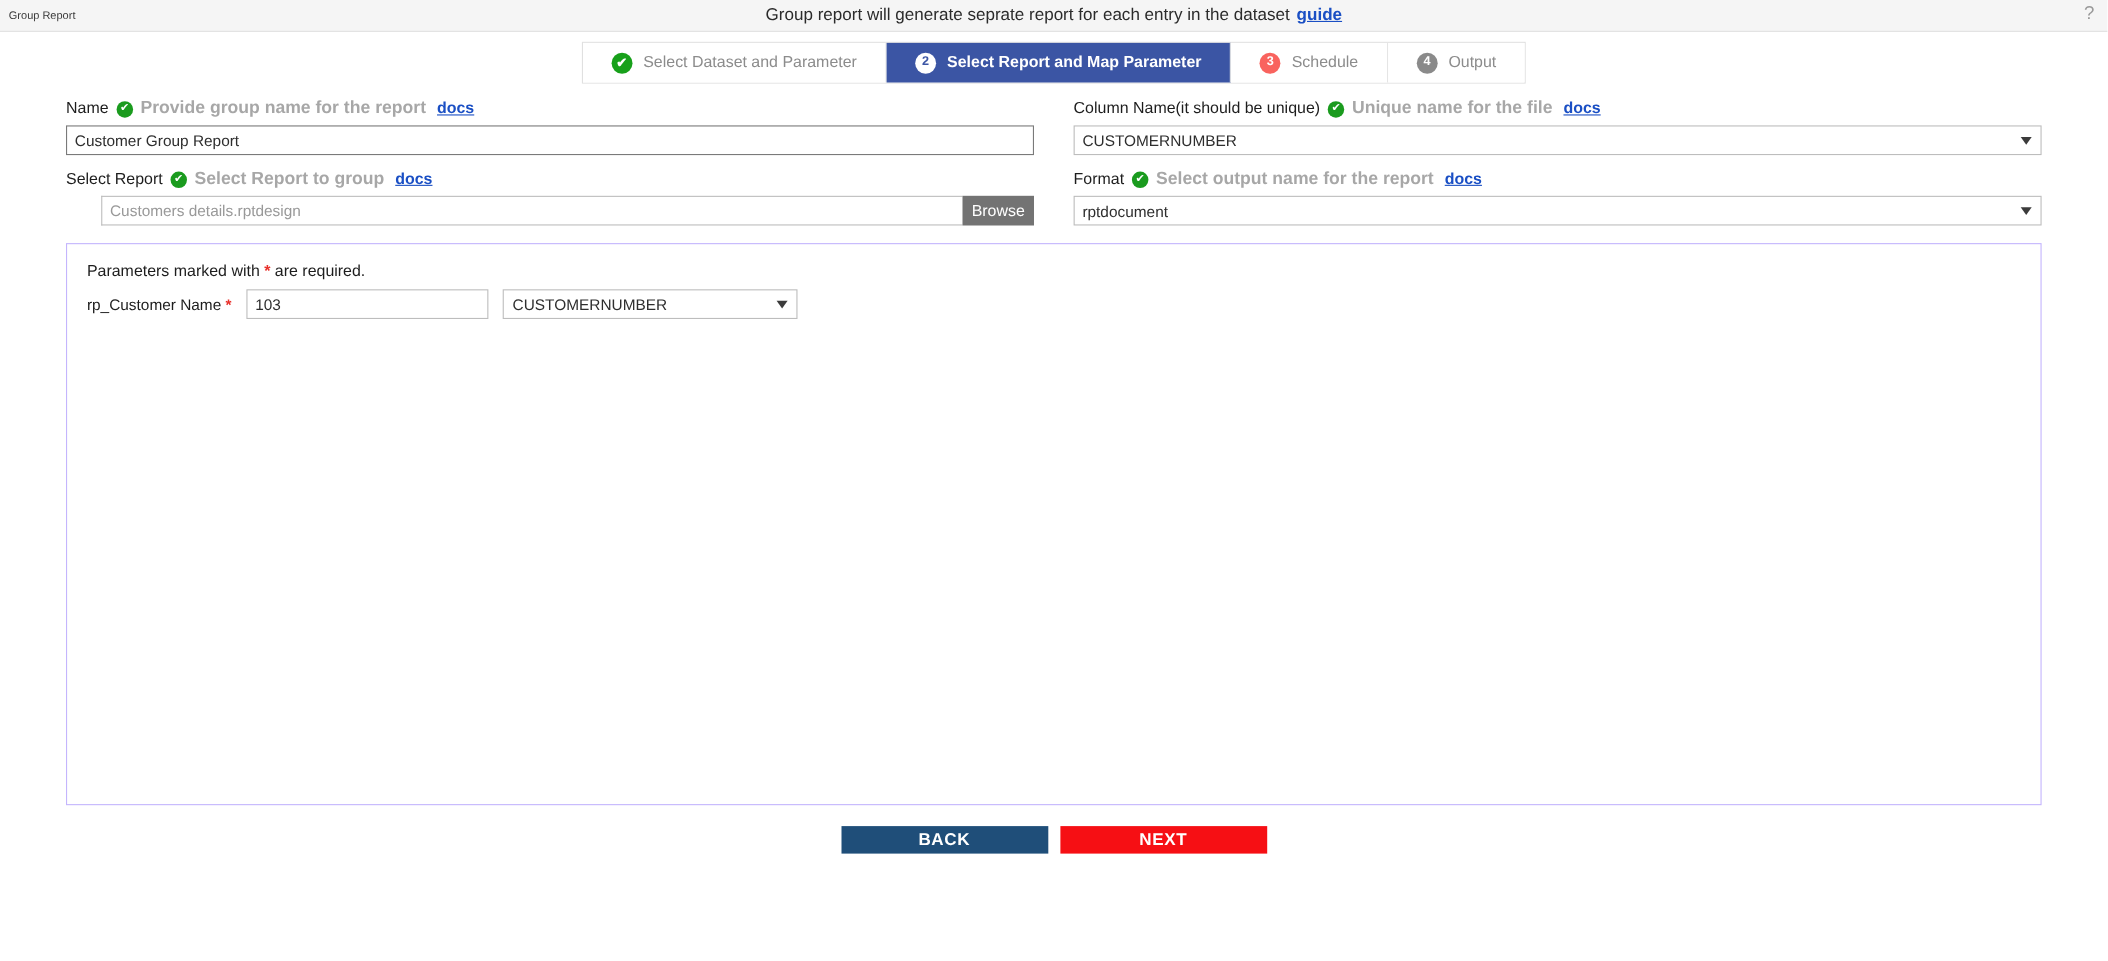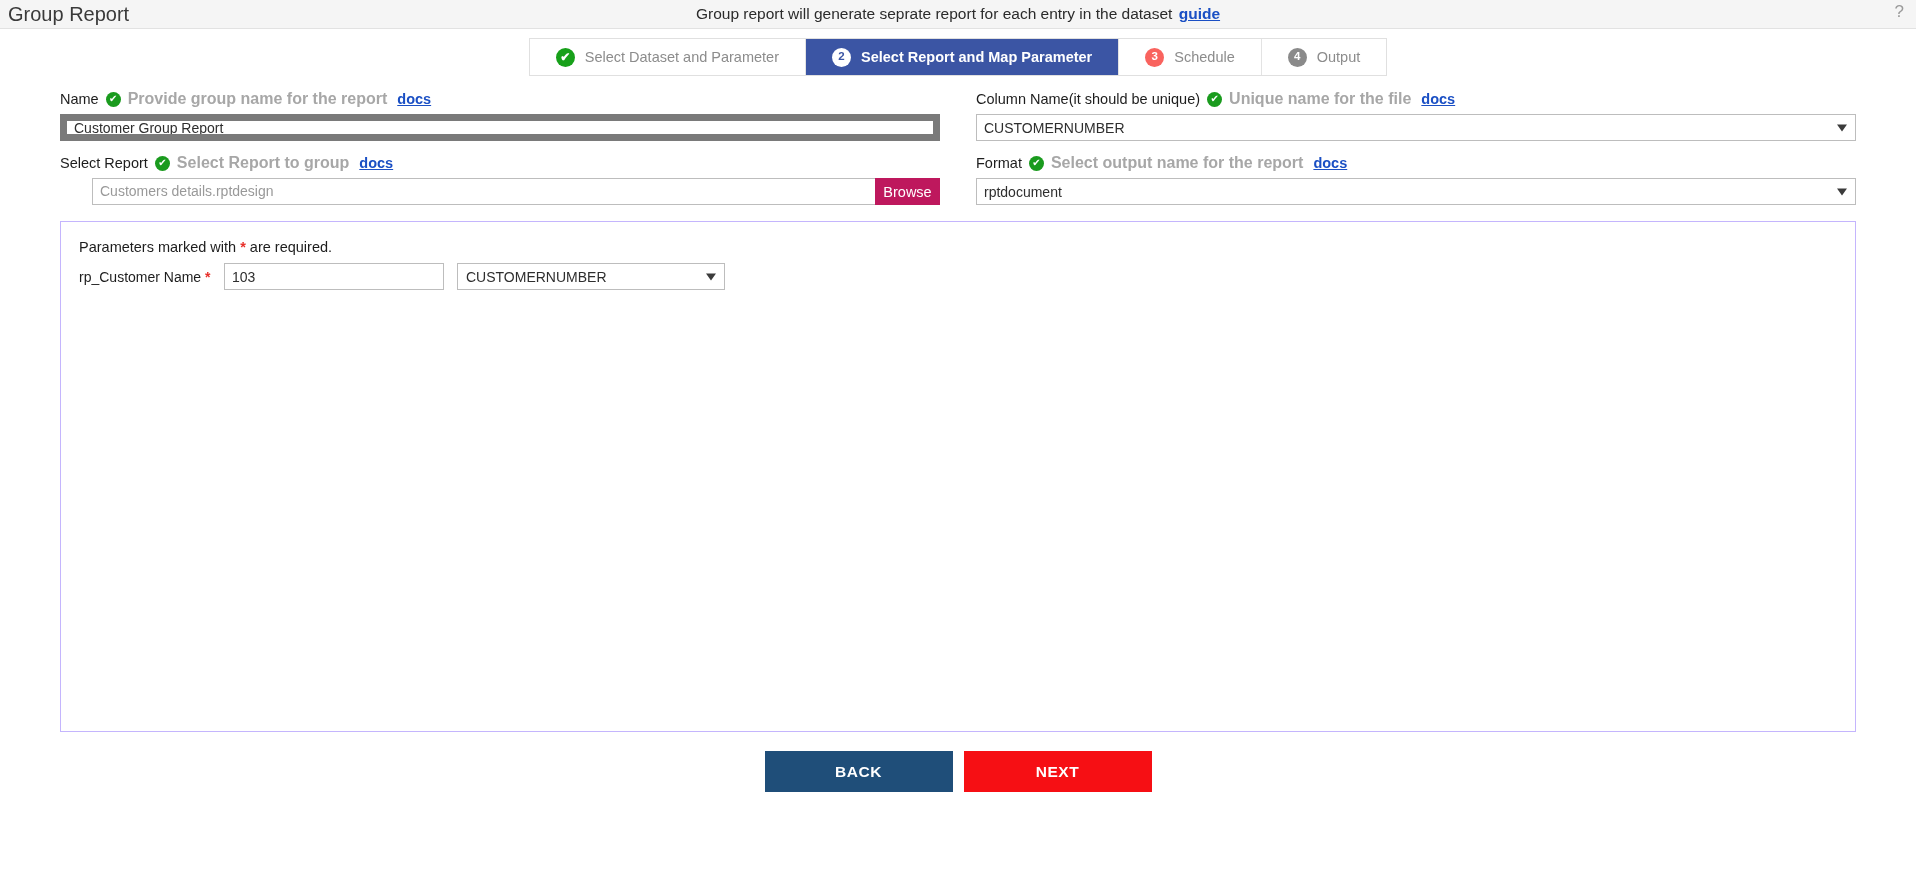--- a/index.html
+++ b/index.html
@@ -16,21 +16,21 @@
     position: relative;
     height: 29px;
     background: #f5f5f5;
     border-bottom: 1px solid #e2e2e2;
     display: flex;
     align-items: center;
   }
   .topbar-title {
     position: absolute;
     left: 8px;
-    font-size: 20px;
+    font-size: 10px;
     color: #3a3a3a;
   }
   .topbar-center {
     width: 100%;
     text-align: center;
     font-size: 15.5px;
     color: #2b2b2b;
     white-space: nowrap;
   }
   .topbar-center .guide-link {
@@ -137,21 +137,21 @@
     display: inline-flex;
     align-items: center;
     justify-content: center;
     flex: none;
     line-height: 1;
   }
 
   .text-input {
     width: 100%;
     height: 27px;
-    border: 7px solid #be185d;
+    border: 1px solid #be185d;
     font-size: 14px;
     padding: 0 7px;
     color: #2e2e2e;
     font-family: "Liberation Sans", sans-serif;
     background: #fff;
     outline: none;
   }
   .text-input.focused {
     border-color: #7a7a7a;
   }
@@ -193,21 +193,21 @@
   }
 
   .file-row { display: flex; padding-left: 32px; }
   .file-row .fake-input {
     border-right: none;
   }
   .browse-btn {
     flex: none;
     width: 65px;
     height: 27px;
-    background: #be185d;
+    background: #737373;
     color: #ffffff;
     font-size: 14.5px;
     border: none;
     cursor: pointer;
     font-family: "Liberation Sans", sans-serif;
   }
 
   .row-2 { margin-top: 13px; }
 
   
@@ -263,21 +263,21 @@
 
   
   .footer {
     display: flex;
     justify-content: center;
     gap: 11px;
     margin-top: 19px;
   }
   .btn {
     width: 188px;
-    height: 41px;
+    height: 25px;
     border: none;
     color: #ffffff;
     font-size: 15.5px;
     font-weight: bold;
     letter-spacing: 0.6px;
     cursor: pointer;
     font-family: "Liberation Sans", sans-serif;
   }
   .btn-back { background: #1f4e79; }
   .btn-next { background: #f60f14; }

